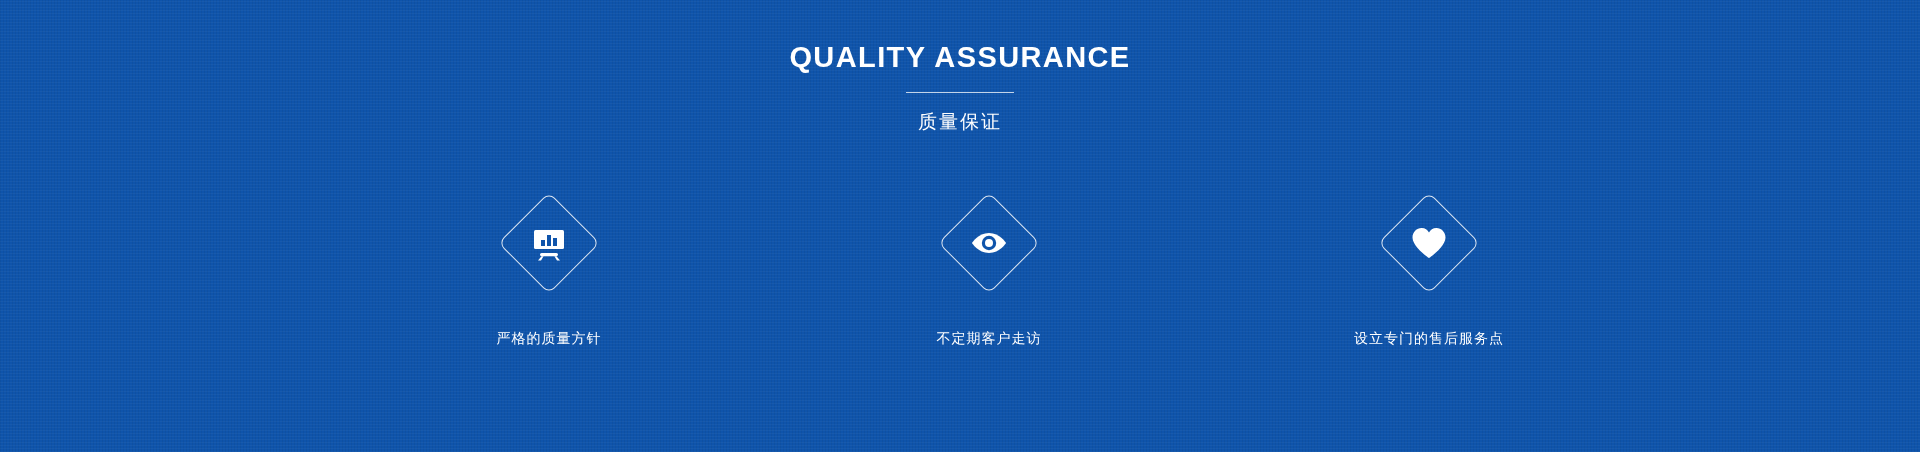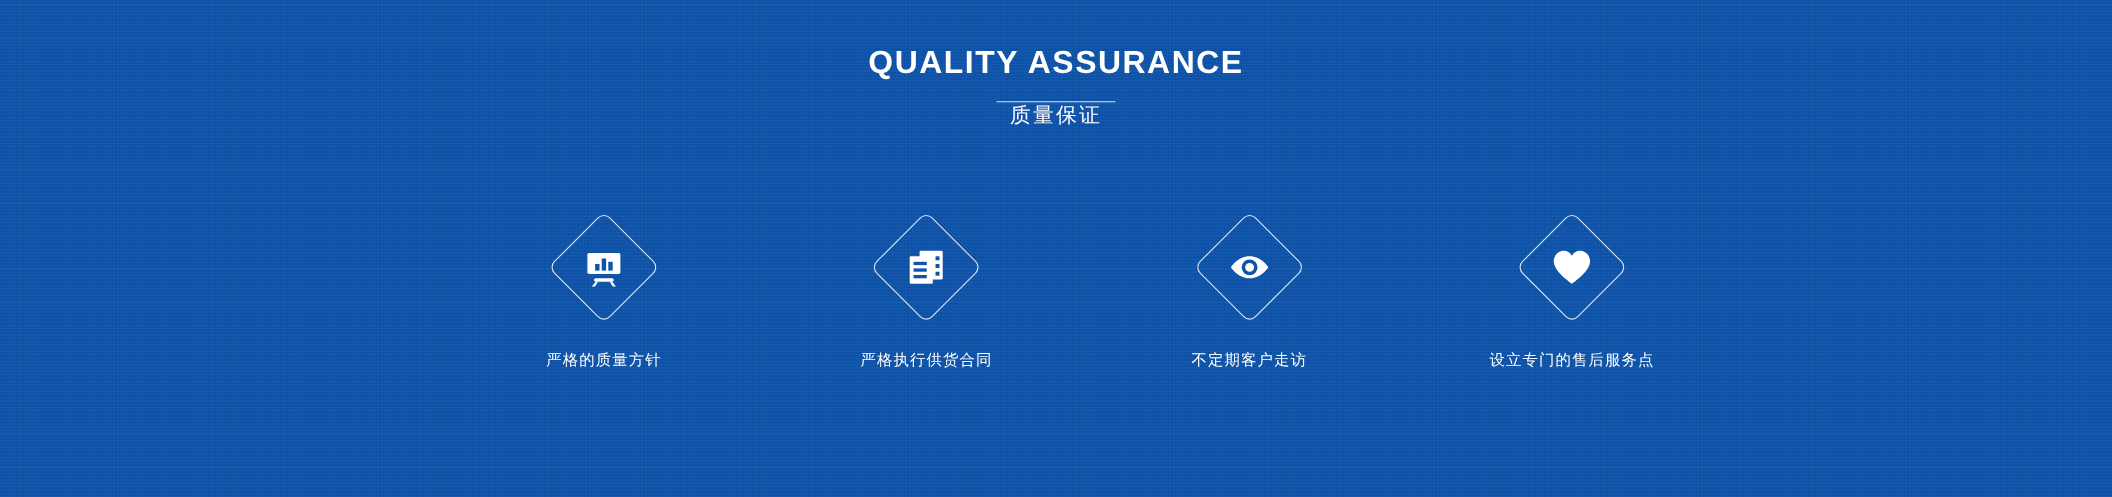--- a/index.html
+++ b/index.html
@@ -62,21 +62,21 @@
     line-height: 34px;
     white-space: nowrap;
   }
   .heading-rule {
     width: 108px;
     height: 1px;
     background: rgba(255,255,255,0.75);
     margin: 18px auto 0 auto;
   }
   .heading-subtitle {
-    margin-top: 0;
+    margin-top: 16px;
     font-size: 19px;
     color: #ffffff;
     letter-spacing: 2px;
     line-height: 26px;
     white-space: nowrap;
   }
 
   
   .features {
     position: absolute;
@@ -123,21 +123,21 @@
     justify-content: center;
   }
   .feature-icon svg {
     display: block;
     width: 40px;
     height: 40px;
     fill: #ffffff;
   }
 
   .feature-label {
-    margin-top: 19px;
+    margin-top: 30px;
     font-size: 14px;
     color: #ffffff;
     letter-spacing: 1px;
     line-height: 20px;
     white-space: nowrap;
     text-align: center;
   }
 </style>
 </head>
 <body>
@@ -167,38 +167,20 @@
               <path d="M27.5 33.2 L31 37.5 L28 37.5 L25.4 33.2 Z"></path>
               <rect x="12" y="17" width="4" height="6" fill="#0f54ab"></rect>
               <rect x="18" y="12" width="4" height="11" fill="#0f54ab"></rect>
               <rect x="24" y="15" width="4" height="8" fill="#0f54ab"></rect>
             </svg>
           </div>
         </div>
         <div class="feature-label">严格的质量方针</div>
       </div>
 
-      <div class="feature">
-        <div class="diamond-wrap">
-          <div class="diamond"></div>
-          <div class="feature-icon">
-            <svg viewBox="0 0 40 40" xmlns="http://www.w3.org/2000/svg">
-              <rect x="14" y="5" width="21" height="26" rx="1"></rect>
-              <rect x="5" y="10" width="21" height="25" rx="1"></rect>
-              <rect x="8.5" y="15" width="12" height="3" fill="#0f54ab"></rect>
-              <rect x="8.5" y="21" width="12" height="3" fill="#0f54ab"></rect>
-              <rect x="8.5" y="27" width="12" height="3" fill="#0f54ab"></rect>
-              <rect x="28.5" y="10" width="3.6" height="3.6" fill="#0f54ab"></rect>
-              <rect x="28.5" y="17" width="3.6" height="3.6" fill="#0f54ab"></rect>
-              <rect x="28.5" y="24" width="3.6" height="3.6" fill="#0f54ab"></rect>
-            </svg>
-          </div>
-        </div>
-        <div class="feature-label">严格执行供货合同</div>
-      </div>
 
       <div class="feature">
         <div class="diamond-wrap">
           <div class="diamond"></div>
           <div class="feature-icon">
             <svg viewBox="0 0 40 40" xmlns="http://www.w3.org/2000/svg">
               <path d="M20 10 C9 10 3 20 3 20 C3 20 9 30 20 30 C31 30 37 20 37 20 C37 20 31 10 20 10 Z"></path>
               <circle cx="20" cy="20" r="7.2" fill="#0f54ab"></circle>
               <circle cx="20" cy="20" r="4" fill="#ffffff"></circle>
             </svg>

